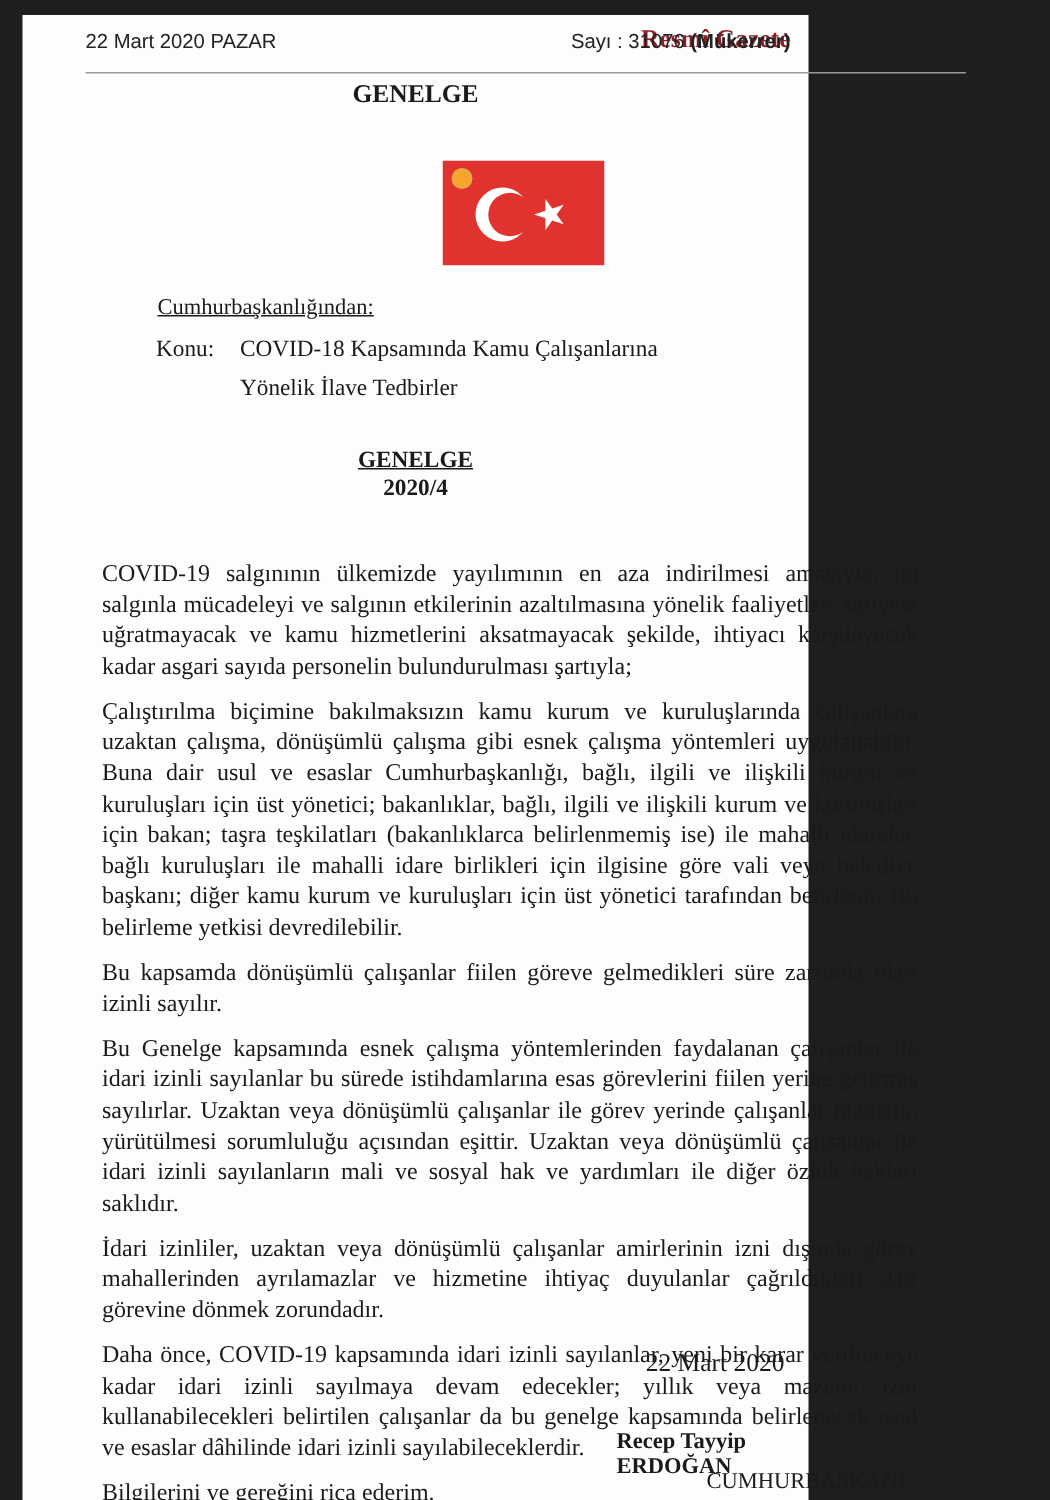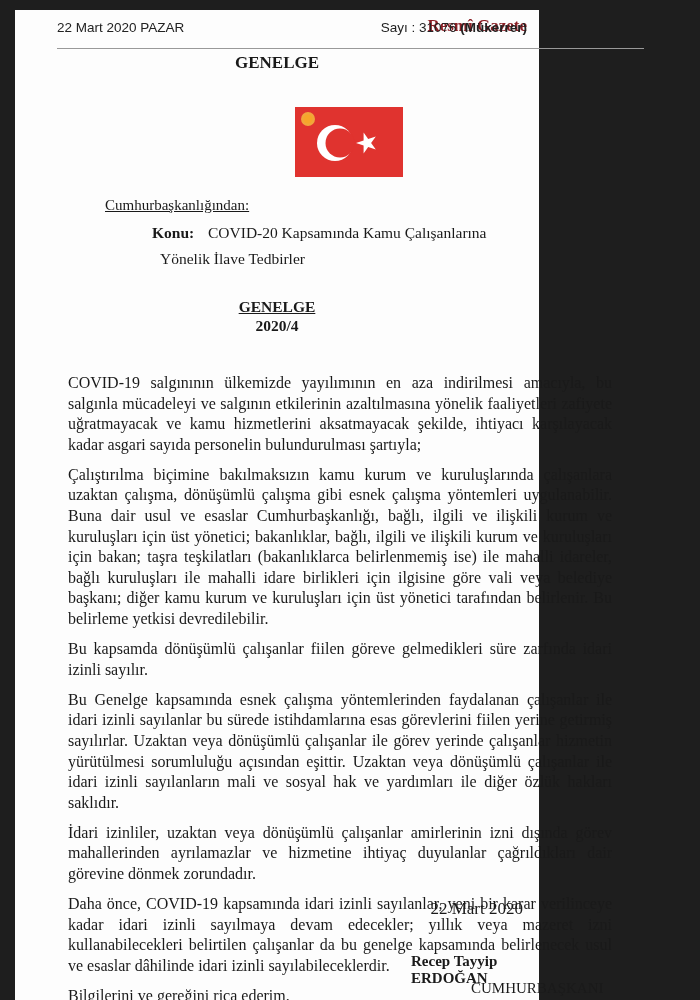--- a/index.html
+++ b/index.html
@@ -9,21 +9,21 @@
   .hdr .date { position:absolute; left:0; top:4px; }
   .hdr .title { position:absolute; left:0; right:0; top:0; text-align:right; font-family:Liberation Serif, serif; font-weight:bold; font-size:17px; color:#8a1f25; }
   .hdr .sayi { position:absolute; right:0; top:4px; }
   .hdr .sayi b { font-weight:bold; }
   .rule { position:absolute; left:42px; width:587px; top:38px; height:0; border-top:1.5px solid #999; }
   .serif { font-family:"Liberation Serif", serif; color:#1a1a1a; }
   .top-title { position:absolute; left:0; right:0; top:43px; text-align:center; font-weight:bold; font-size:17px; }
   .flag { position:absolute; left:280px; top:97px; width:108px; height:70px; }
   .from { position:absolute; left:90px; top:187px; font-size:15px; text-decoration:underline; }
   .konu { position:absolute; left:89px; top:214px; font-size:15.5px; }
-  .konu .k { font-weight:bold; display:inline-block; width:56px;margin-left:48px; }
+  .konu .k { font-weight:normal; display:inline-block; width:56px; }
   .konu2 { position:absolute; left:145px; top:240px; font-size:15.5px; }
   .gtitle { position:absolute; left:0; right:0; top:287px; text-align:center; font-weight:bold; font-size:15.5px; line-height:19px; }
   .gtitle .u { text-decoration:underline; }
   .body { position:absolute; left:53px; width:544px; top:363px; font-size:16px; line-height:20.6px; }
   .body p { margin:0 0 9.5px 0; text-align:justify; }
   .signdate { position:absolute; left:0; right:16px; top:889px; text-align:right; font-size:17px; }
   .signname { position:absolute; left:396px; top:943px; font-size:15px; font-weight:bold; }
   .signrole { position:absolute; left:428px; top:970px; font-size:15px;margin-left:28px; }
 </style>
 </head>
@@ -43,21 +43,21 @@
     <rect x="0" y="0" width="108" height="70" fill="#e0332f"></rect>
     <circle cx="13" cy="12" r="7" fill="#f3b33d" opacity="0.9"></circle>
     <circle cx="13" cy="12" r="4.5" fill="#f7a52a"></circle>
     <circle cx="40" cy="36" r="18" fill="#ffffff"></circle>
     <circle cx="45" cy="36" r="14.5" fill="#e0332f"></circle>
     <polygon fill="#ffffff" points="61,36 68.6,38.5 68.6,46.4 73.2,40 80.8,42.5 76.1,36 80.8,29.5 73.2,32 68.6,25.6 68.6,33.5" transform="rotate(0 70 36)"></polygon>
   </svg>
 
   <div class="from serif">Cumhurbaşkanlığından:</div>
   <div class="konu serif">
-    <span class="k">Konu:</span><span>COVID-20 Kapsamında Kamu Çalışanlarına</span>
+    <span class="k">Konu:</span><span>COVID-18 Kapsamında Kamu Çalışanlarına</span>
   </div>
   <div class="konu2 serif">Yönelik İlave Tedbirler</div>
 
   <div class="gtitle serif">
     <div class="u">GENELGE</div>
     <div>2020/4</div>
   </div>
 
   <div class="body serif">
     <p>COVID-19 salgınının ülkemizde yayılımının en aza indirilmesi amacıyla, bu salgınla mücadeleyi ve salgının etkilerinin azaltılmasına yönelik faaliyetleri zafiyete uğratmayacak ve kamu hizmetlerini aksatmayacak şekilde, ihtiyacı karşılayacak kadar asgari sayıda personelin bulundurulması şartıyla;</p>

